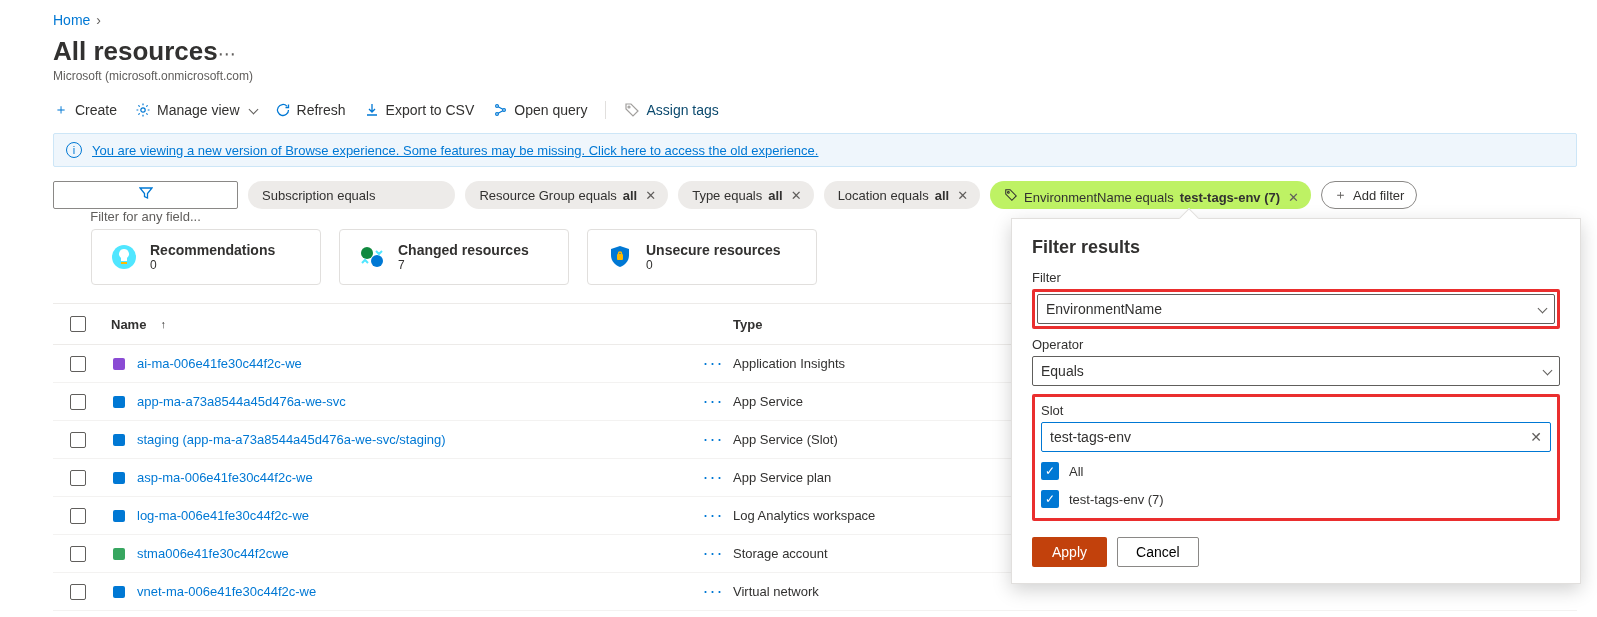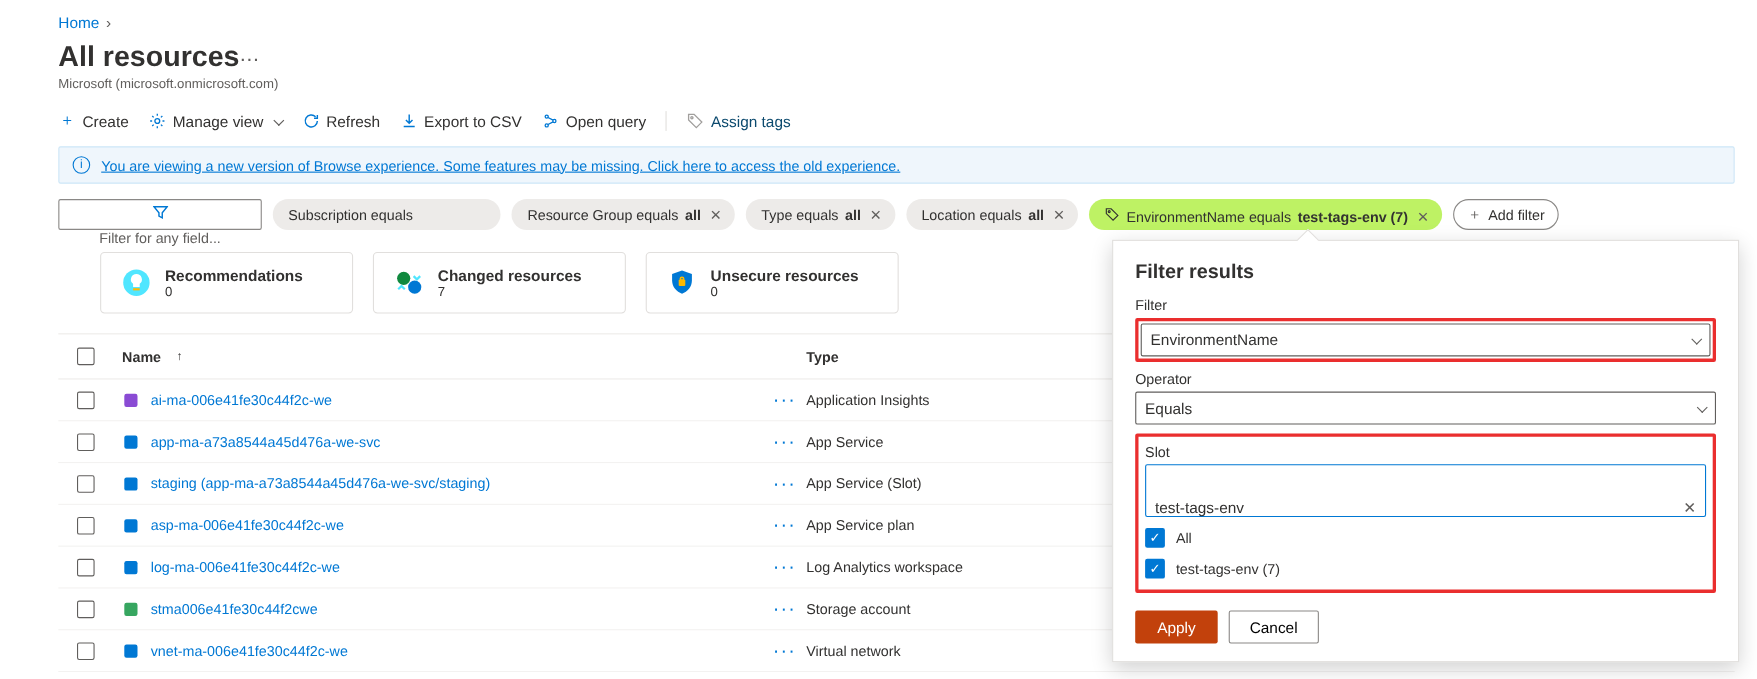--- a/index.html
+++ b/index.html
@@ -84,21 +84,21 @@
     left: 170px;
     width: 14px; height: 14px;
     background: #fff;
     border-left: 1px solid #e1dfdd;
     border-top: 1px solid #e1dfdd;
     transform: rotate(45deg);
   }
   .fp-title { font-size: 18px; font-weight: 600; margin: 0 0 12px 0; }
   .fp-label { font-size: 13px; color: #323130; margin-bottom: 4px; margin-top: 8px; }
   .fp-select { display: flex; align-items: center; justify-content: space-between; border: 1px solid #605e5c; border-radius: 2px; height: 30px; padding: 0 8px; font-size: 14px; cursor: pointer; }
-  .fp-input { display: flex; align-items: flex-end; justify-content: space-between; border: 1px solid #0078d4; border-radius: 2px; height: 48px; padding: 0 8px; font-size: 14px; }
+  .fp-input { display: flex; align-items: center; justify-content: space-between; border: 1px solid #0078d4; border-radius: 2px; height: 30px; padding: 0 8px; font-size: 14px; }
   .hl-box { border: 3px solid #ea2e2e; padding: 2px; border-radius: 2px; }
   .fp-check-row { display: flex; align-items: center; gap: 10px; margin-top: 10px; }
   .fp-checkbox { width: 18px; height: 18px; background: #0078d4; border-radius: 2px; display: inline-flex; align-items: center; justify-content: center; color: #fff; font-size: 12px; }
   .fp-buttons { display: flex; gap: 10px; margin-top: 16px; }
   .btn-primary { background: #c2410c; color: #fff; border: none; padding: 6px 20px; border-radius: 2px; font-size: 14px; cursor: pointer; }
   .btn-default { background: #fff; border: 1px solid #8a8886; padding: 6px 18px; border-radius: 2px; font-size: 14px; cursor: pointer; }
   .x-clear { color: #605e5c; cursor: pointer; font-size: 14px; }
 
   .value-section { border: 3px solid #ea2e2e; padding: 6px 6px 10px 6px; margin-top: 8px; border-radius: 2px; }
 </style>

